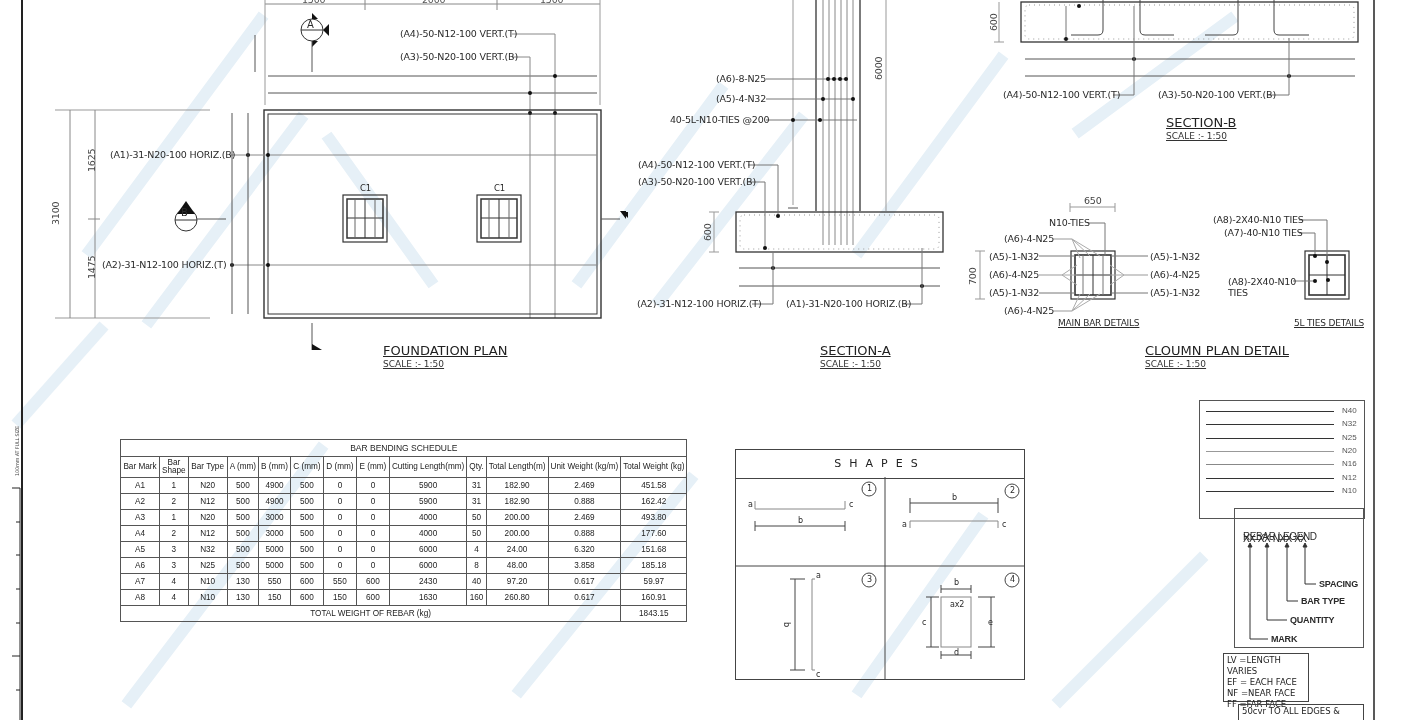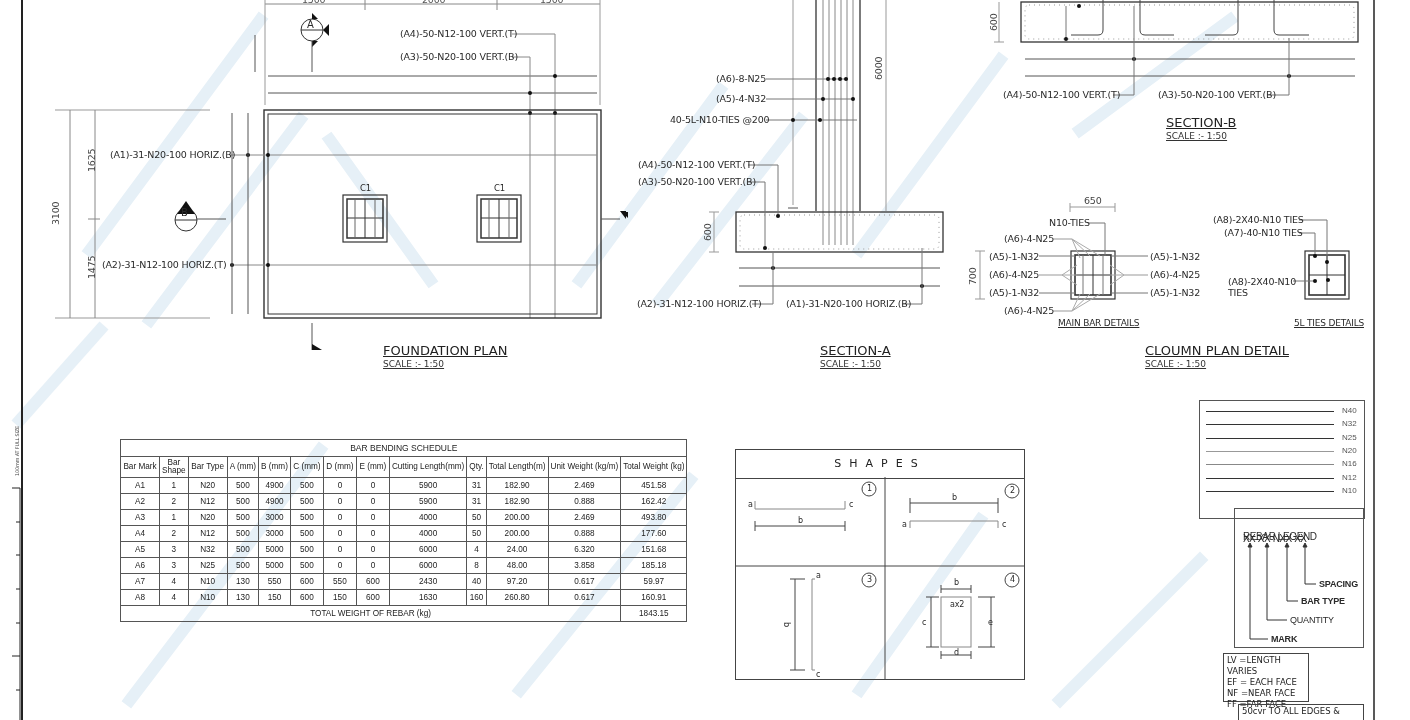--- a/index.html
+++ b/index.html
@@ -571,21 +571,21 @@
       <div class="ln"></div>
       <div class="nm">N10</div>
     </div>
 </div>
 
 <div class="rebar-legend">
   <div class="lbl" style="left:8px;top:2px;font-size:10px;font-family:'Liberation Sans',sans-serif;letter-spacing:-0.4px;margin-top:20px;">REBAR LEGEND</div>
   <div class="lbl" style="left:8px;top:24px;font-size:10px;font-family:'Liberation Sans',sans-serif;letter-spacing:-0.6px;">XX-XX-NXX-XX</div>
   <div class="lbl" style="left:84px;top:70px;font-size:9px;font-weight:bold;font-family:'Liberation Sans',sans-serif;">SPACING</div>
   <div class="lbl" style="left:66px;top:87px;font-size:9px;font-weight:bold;font-family:'Liberation Sans',sans-serif;">BAR TYPE</div>
-  <div class="lbl" style="left:55px;top:106px;font-size:9px;font-weight:normal;font-family:'Liberation Sans',sans-serif;">QUANTITY</div>
+  <div class="lbl" style="left:55px;top:106px;font-size:9px;font-weight:bold;font-family:'Liberation Sans',sans-serif;">QUANTITY</div>
   <div class="lbl" style="left:36px;top:125px;font-size:9px;font-weight:bold;font-family:'Liberation Sans',sans-serif;">MARK</div>
 </div>
 
 <div class="abbr">
   <div>LV =LENGTH VARIES</div>
   <div>EF = EACH FACE</div>
   <div>NF =NEAR FACE</div>
   <div>FF =FAR FACE</div>
 </div>
 <div class="cover">

